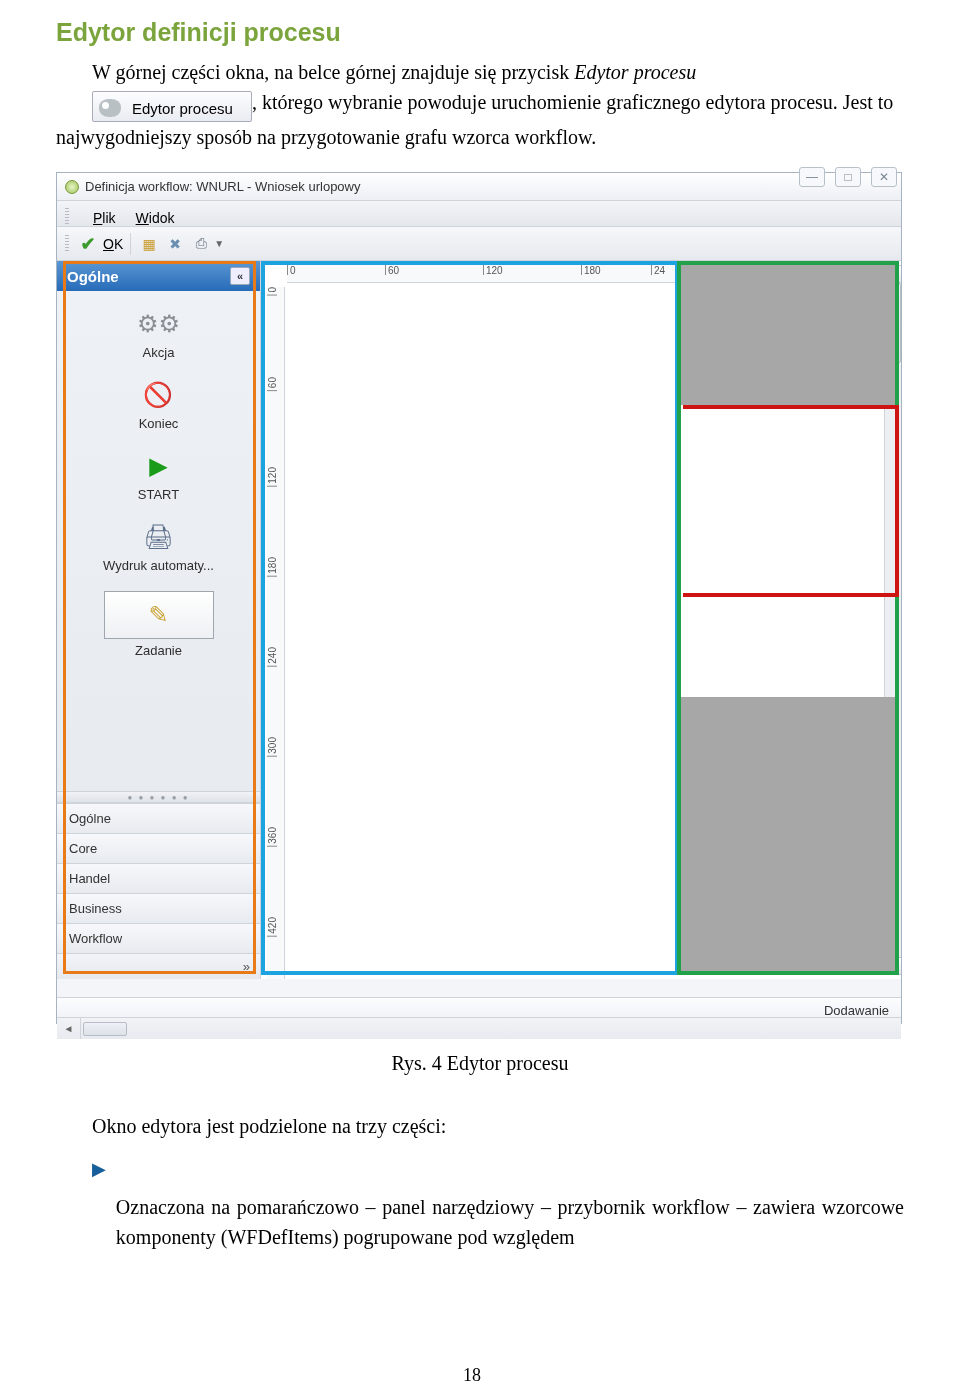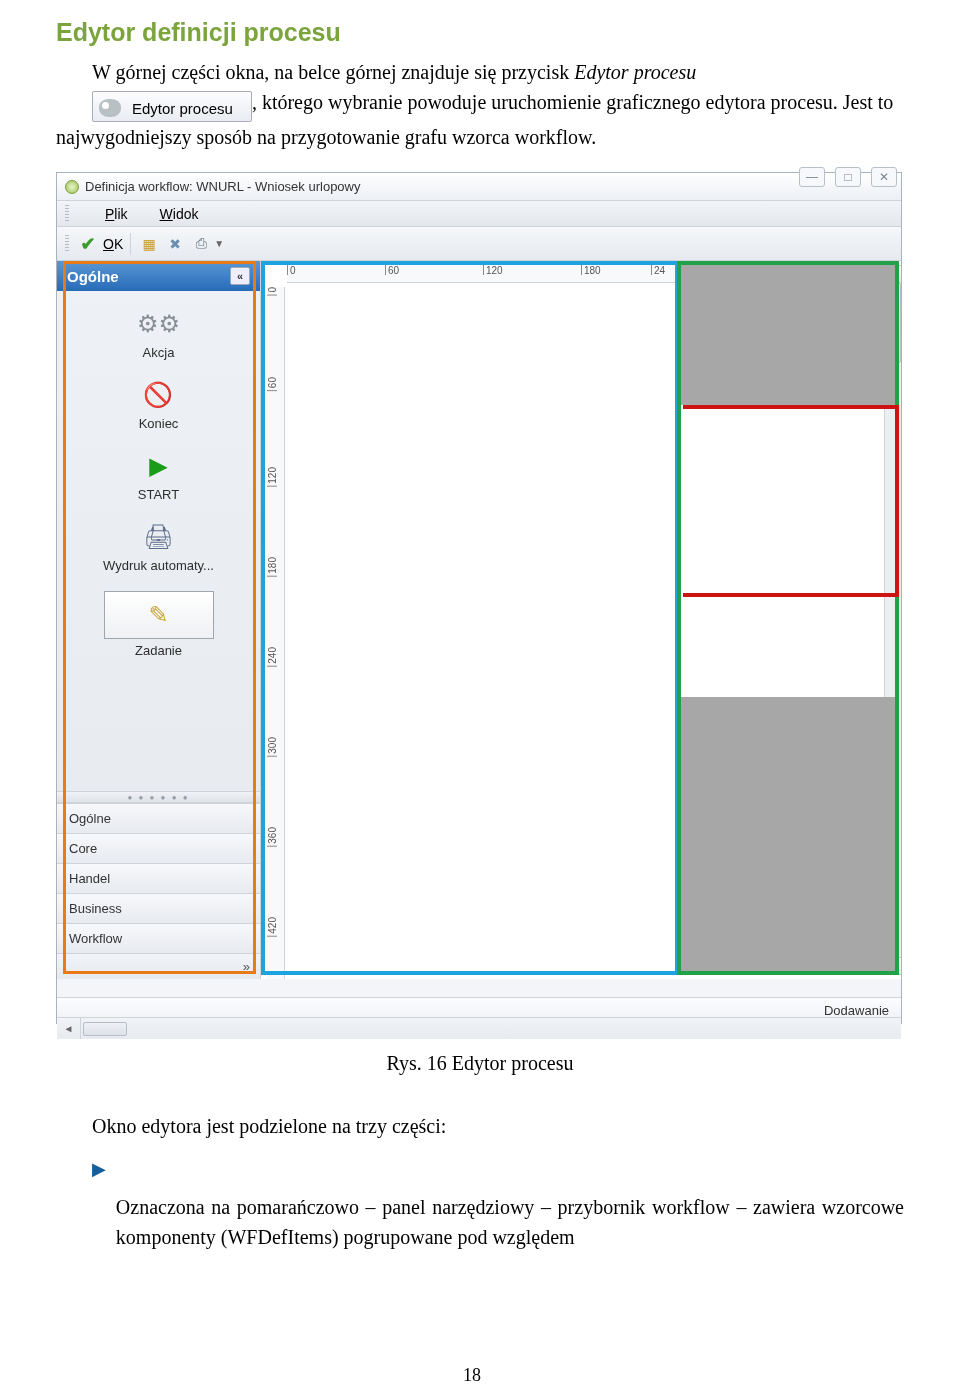--- a/index.html
+++ b/index.html
@@ -94,25 +94,25 @@
     background:#f6f8fb;
     border-radius:3px;
     display:flex;align-items:center;justify-content:center;
     font-family: "Segoe UI", sans-serif;
     font-size:12px;color:#7a8792;
   }
   .menu-bar {
     height:26px;
     background: linear-gradient(#f2f4f8,#e4e7ec);
     border-bottom:1px solid #cfd4db;
-    display:flex; align-items:center;
+    display:flex; align-items:flex-end;
     font-family: "Segoe UI", Tahoma, sans-serif;
     font-size:14px;
     padding:0 8px;
-    gap:32px;
+    gap:20px;
   }
   .menu-bar span u { text-decoration: underline; }
   .grip {
     width:4px;height:18px;background:
       repeating-linear-gradient(#b7bcc4 0 1px, transparent 1px 3px);
     margin-right:4px;
   }
   .tool-bar {
     height:34px;
     background: linear-gradient(#f5f7fa,#e6e9ee);
@@ -463,21 +463,21 @@
   <div class="hscroll">
     <div class="corner">◄</div>
     <div class="thumb"></div>
   </div>
 
   <div class="status-bar">
     <span>Dodawanie</span>
   </div>
 </div>
 
-<div class="caption">Rys. 16 Edytor procesu</div>
+<div class="caption">Rys. 4 Edytor procesu</div>
 
 <div class="para3">Okno edytora jest podzielone na trzy części:</div>
 
 <div class="bullet-row">
   <div class="bullet-marker">▶</div>
   <div class="bullet-text">Oznaczona na pomarańczowo – panel narzędziowy – przybornik workflow – zawiera wzorcowe komponenty (WFDefItems) pogrupowane pod względem</div>
 </div>
 
 <div class="page-num">18</div>
 

